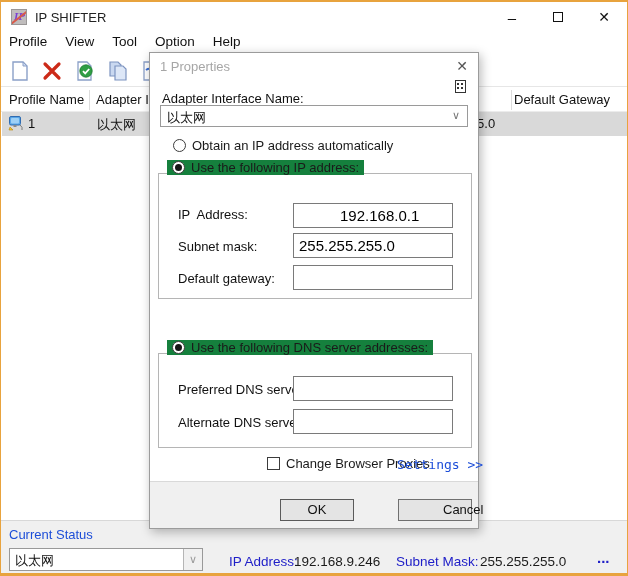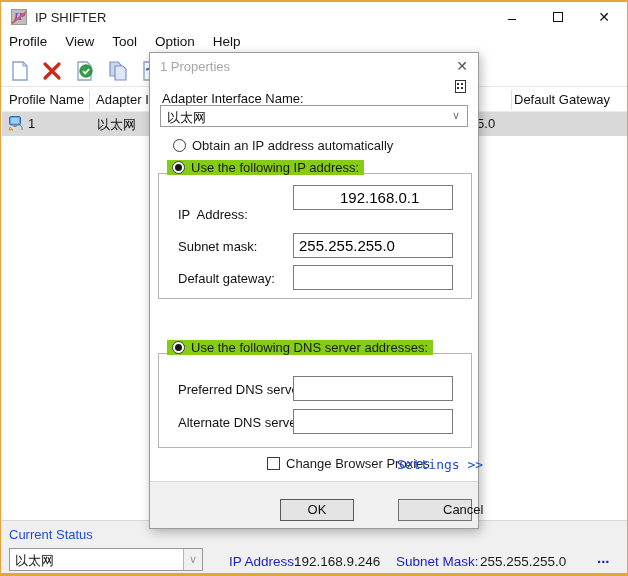--- a/index.html
+++ b/index.html
@@ -65,21 +65,21 @@
     border:1px solid #9a9a9a; }
   .combo-flat .txt { position:absolute; left:6px; top:3px; color:#111; }
   .combo-flat .chev { position:absolute; right:7px; top:3px; color:#777; font-size:11px; }
   .radio-row { position:absolute; display:flex; align-items:center; white-space:nowrap; }
   .radio { width:13px; height:13px; border:1px solid #3c3c3c; border-radius:50%; background:#fff;
     margin-right:6px; flex:0 0 auto; }
   .radio.checked::after { content:""; display:block; width:7px; height:7px; margin:2px; border-radius:50%; background:#161616; }
   .radio.disabled { border-color:#c3c3c3; }
   .radio-row.disabled span { color:#a9a9a9; }
   .groupbox { position:absolute; left:8px; width:314px; border:1px solid #b5b5b5; background:transparent; }
-  .legend { position:absolute; top:-14px; left:8px; background:#84cc16; padding:0 5px; }
+  .legend { position:absolute; top:-14px; left:8px; background:#15803d; padding:0 5px; }
   .fld-label { position:absolute; left:19px; font-size:13px; color:#111; white-space:pre; }
   .fld-input { position:absolute; left:134px; width:160px; height:25px; border:1px solid #7a7a7a;
     background:#fff; font:15px "Liberation Sans", sans-serif; padding:0 5px; color:#000; }
   .chkbox { width:13px; height:13px; border:1px solid #3c3c3c; background:#fff; margin-right:6px; flex:0 0 auto; }
   .settings-link { position:absolute; left:247px; top:404px; color:#1d4ed8;
     font:13px "DejaVu Sans Mono", monospace; white-space:nowrap; }
   .dlg-sep { position:absolute; left:0; top:428px; width:100%; height:1px; background:#d9d9d9; }
   .btn-strip { position:absolute; left:0; top:429px; width:100%; height:46px; background:#f0f0f0; }
   .dlg-btn { position:absolute; width:74px; height:22px; background:#e4e4e4; border:1px solid #707070;
     font:13px "Liberation Sans", sans-serif; color:#111; text-align:center; line-height:20px; }
@@ -202,21 +202,21 @@
       <span class="radio"></span>
       <span>Obtain an IP address automatically</span>
     </div>
 
     <div class="groupbox" style="top:120px; height:126px">
       <div class="legend radio-row">
         <span class="radio checked"></span>
         <span>Use the following IP address:</span>
       </div>
       <div class="fld-label" style="top:33px">IP  Address:</div>
-      <input class="fld-input" style="top: 11px; padding-left: 46px;" value="192.168.0.1">
+      <input class="fld-input" style="top: 29px; padding-left: 46px;" value="192.168.0.1">
       <div class="fld-label" style="top:65px">Subnet mask:</div>
       <input class="fld-input" style="top: 59px;" value="255.255.255.0">
       <div class="fld-label" style="top:97px">Default gateway:</div>
       <input class="fld-input" style="top: 91px;" value="">
     </div>
 
 
     <div class="groupbox" style="top:300px; height:95px">
       <div class="legend radio-row">
         <span class="radio checked"></span>

